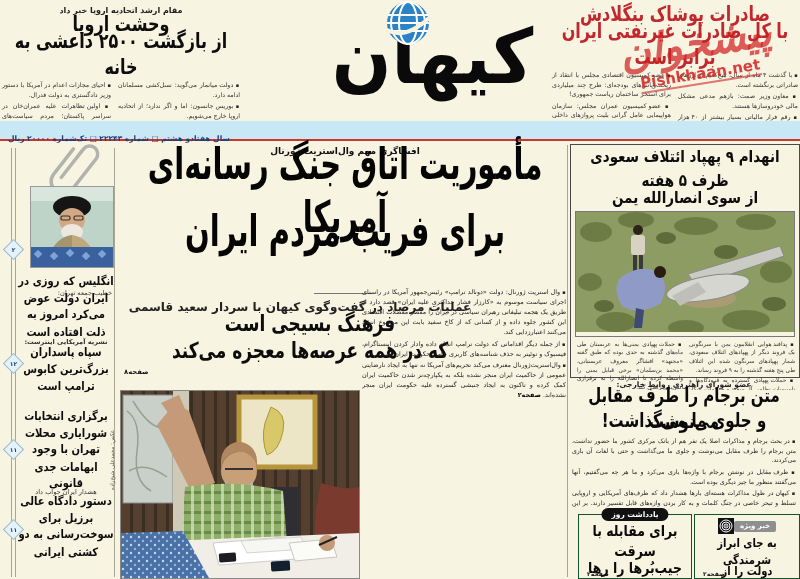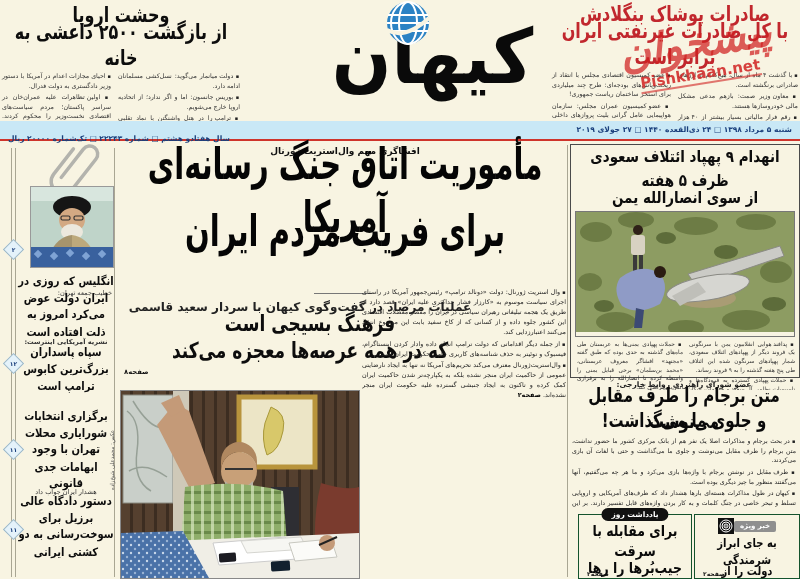--- a/index.html
+++ b/index.html
@@ -67,20 +67,21 @@
   #watermark .fa{font-size:42px;font-weight:bold;font-style:italic;color:rgba(208,32,32,0.72);line-height:1;}
   #watermark .en{display:inline-block;font-size:15px;font-weight:bold;color:rgba(208,32,32,0.85);border-bottom:2px solid rgba(208,32,32,0.6);}
 
   .photo{overflow:hidden;}
   .vcap{writing-mode:vertical-rl;transform:rotate(180deg);font-size:5.5px;color:#555;white-space:nowrap;}
 </style>
 </head>
 <body>
 
 <div class="abs ctr" style="left:2px;top:6px;width:238px;">
+  <div class="hdr-kicker">مقام ارشد اتحادیه اروپا خبر داد</div>
   <div class="hdr-h stretch13">وحشت اروپا</div>
   <div class="hdr-h stretch13">از بازگشت ۲۵۰۰ داعشی به خانه</div>
   <div class="bullets">
     <div class="bcol" style="width:122px;">
       <div class="bp"><span>دولت میانمار می‌گوید: نسل‌کشی مسلمانان ادامه دارد.</span></div>
       <div class="bp"><span>بوریس جانسون: اما و اگر ندارد؛ از اتحادیه اروپا خارج می‌شویم.</span></div>
       <div class="bp"><span>ترامپ را در هتل واشنگتن با نماد تقلبی سرکار گذاشتند.</span></div>
     </div>
     <div class="bcol" style="width:109px;">
       <div class="bp"><span>احیای مجازات اعدام در آمریکا با دستور وزیر دادگستری به دولت فدرال.</span></div>
@@ -121,21 +122,20 @@
     </div>
   </div>
 </div>
 
 <div id="watermark" class="abs">
   <div class="fa">پیشخوان</div>
   <div><span class="en">Pishkhaan.net</span></div>
 </div>
 
 <div id="dateline" class="abs">
-  <span style="right:8px;">شنبه ۵ مرداد ۱۳۹۸ □ ۲۴ ذی‌القعده ۱۴۴۰ □ ۲۷ جولای ۲۰۱۹</span>
   <span style="left:8px;margin-top:9px;">سال هفتادو هشتم □ شماره ۲۲۲۴۳ □ تک‌شماره ۲۰۰۰۰ ریال</span>
 </div>
 
 <div class="vline" style="left:11px;top:148px;height:429px;"></div>
 <div class="vline" style="left:15px;top:148px;height:429px;"></div>
 <div class="vline" style="left:114px;top:148px;height:429px;"></div>
 <div class="vline" style="left:567px;top:145px;height:432px;"></div>
 
 <svg class="abs" style="left:58px;top:138px;transform:rotate(38deg);" width="40" height="62" viewBox="0 0 40 62">
   <path d="M12 48 L12 12 A8 8 0 0 1 28 12 L28 50 A12 12 0 0 1 4 50 L4 18" fill="none" stroke="#b3b3ad" stroke-width="3.5" stroke-linecap="round"></path>

